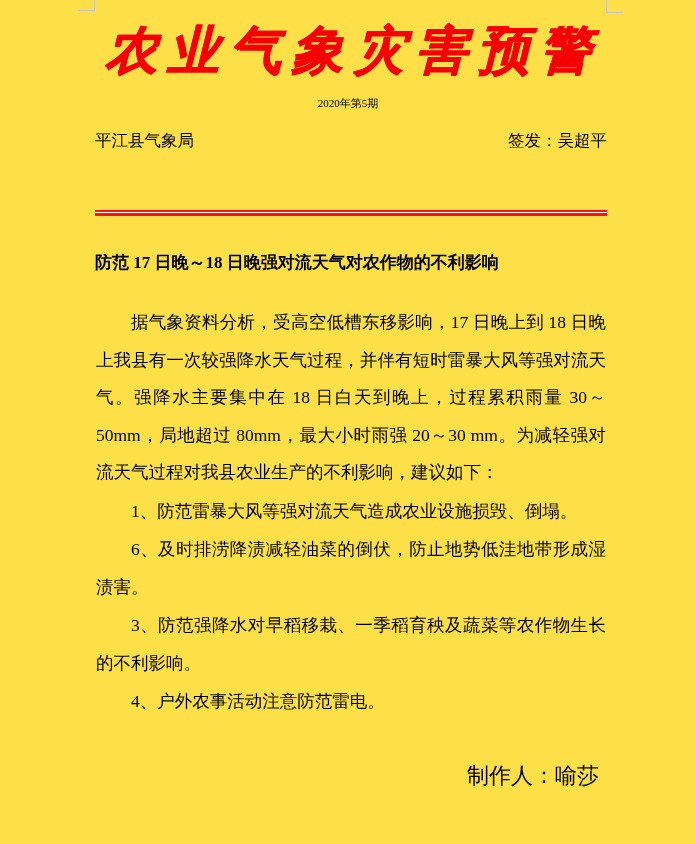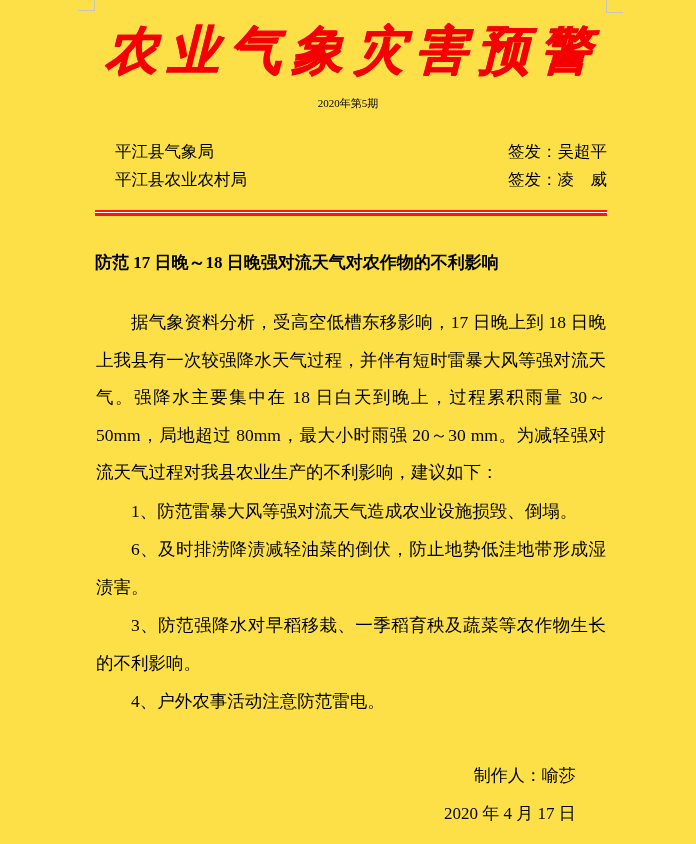--- a/index.html
+++ b/index.html
@@ -40,24 +40,23 @@
   .issue-line {
     position: absolute;
     top: 92px; left: 0; right: 0;
     text-align: center;
     font-size: 11px;
     line-height: 22px;
   }
 
   .issuers {
     position: absolute;
-    top: 138px; left: 95px; right: 89px;
+    top: 127px; left: 95px; right: 89px;
     font-size: 16.5px;
     line-height: 28px;
-    margin-left: 20px;
   }
   .issuer-row { display: flex; justify-content: space-between; }
 
   .red-rule {
     position: absolute;
     top: 210px; left: 95px; right: 89px;
   }
   .red-rule .rule-top { height: 2px; background: var(--rule-red, #fa1414); }
   .red-rule .rule-gap { height: 1px; background: #ffffff; }
   .red-rule .rule-bot { height: 3px; background: var(--rule-red, #fa1414); }
@@ -75,24 +74,23 @@
     position: absolute;
     top: 303px; left: 95px; right: 89px;
     font-size: 17.5px;
     line-height: 37.5px;
     text-align: justify;
   }
   .doc-body p { margin: 1px; text-indent: 2em; }
 
   .doc-footer {
     position: absolute;
-    top: 757px; left: 444px;
-    font-size: 17px;
+    top: 757px; left: 467px;
+    font-size: 22px;
     line-height: 37.5px;
-    text-align: right;
   }
   .doc-footer div { white-space: nowrap; }
 </style>
 </head>
 <body>
 
 <div class="page">
 
   <div class="crop crop-tl-v"></div>
   <div class="crop crop-tl-h"></div>
@@ -101,40 +99,35 @@
 
   <div class="banner">农业气象灾害预警</div>
 
   <div class="issue-line">2020年第5期</div>
 
   <div class="issuers">
     <div class="issuer-row">
       <span>平江县气象局</span>
       <span>签发：吴超平</span>
     </div>
-    <div class="issuer-row">
-      <span>平江县农业农村局</span>
-      <span>签发：凌　威</span>
-    </div>
   </div>
 
   <div class="red-rule">
     <div class="rule-top"></div>
     <div class="rule-gap"></div>
     <div class="rule-bot"></div>
   </div>
 
   <div class="subject">防范 17 日晚～18 日晚强对流天气对农作物的不利影响</div>
 
   <div class="doc-body">
     <p>据气象资料分析，受高空低槽东移影响，17 日晚上到 18 日晚上我县有一次较强降水天气过程，并伴有短时雷暴大风等强对流天气。强降水主要集中在 18 日白天到晚上，过程累积雨量 30～50mm，局地超过 80mm，最大小时雨强 20～30 mm。为减轻强对流天气过程对我县农业生产的不利影响，建议如下：</p>
     <p>1、防范雷暴大风等强对流天气造成农业设施损毁、倒塌。</p>
     <p>6、及时排涝降渍减轻油菜的倒伏，防止地势低洼地带形成湿渍害。</p>
     <p>3、防范强降水对早稻移栽、一季稻育秧及蔬菜等农作物生长的不利影响。</p>
     <p>4、户外农事活动注意防范雷电。</p>
   </div>
 
   <div class="doc-footer">
     <div>制作人：喻莎</div>
-    <div>2020 年 4 月 17 日</div>
   </div>
 
 </div>
 
 </body></html>

